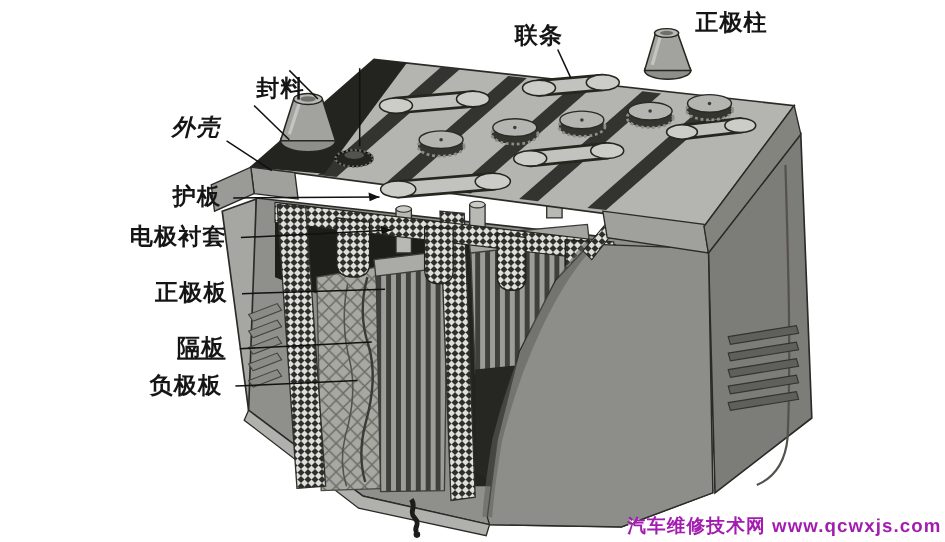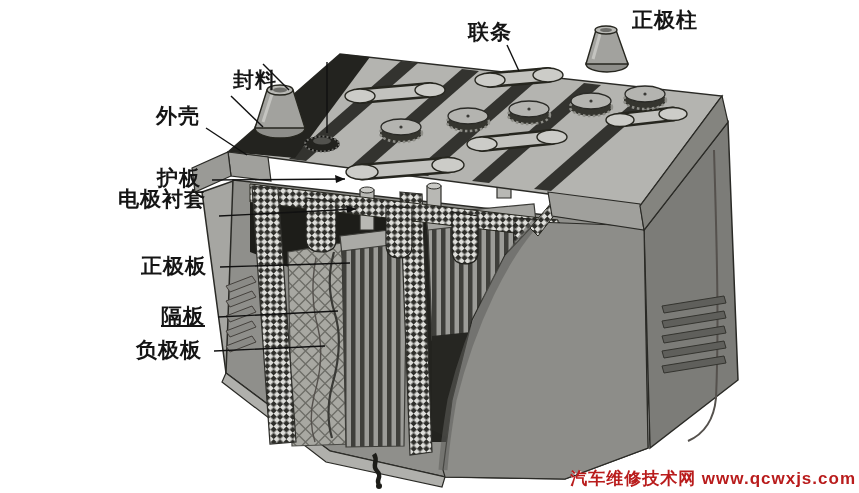--- a/index.html
+++ b/index.html
@@ -9,21 +9,21 @@
   }
   .stage svg{position:absolute;left:0;top:0;}
   .lbl{
     position:absolute;font-weight:bold;font-size:21px;line-height:1.1;
     color:#151515;letter-spacing:1px;white-space:nowrap;
   }
   .wm{
     position:absolute;right:3px;bottom:3px;
     font-family:"Liberation Sans","DejaVu Sans",sans-serif;
     font-weight:bold;font-size:17px;letter-spacing:1px;
-    color:#b91c1c;text-shadow:1px 1px 0 #ffffff;
+    color:#a21caf;text-shadow:1px 1px 0 #ffffff;
   }
 </style>
 </head>
 <body>
 
 <div class="stage">
 
   <svg width="859" height="493" viewBox="0 0 859 493">
     <defs>
       <pattern id="check" width="9" height="9" patternUnits="userSpaceOnUse" patternTransform="rotate(45)">
@@ -234,21 +234,21 @@
       <line x1="218" y1="317" x2="338" y2="311"></line>
       <line x1="214" y1="351" x2="325" y2="346"></line>
       <polygon points="356,209 346,205 347,213" fill="#111111" stroke="none"></polygon>
       <polygon points="345,179 335,175 336,183" fill="#111111" stroke="none"></polygon>
     </g>
   </svg>
 
   <div class="lbl" style="left:468px;top:21px;text-align:right;">联条</div>
   <div class="lbl" style="left:632px;top:9px;text-align:center;">正极柱</div>
   <div class="lbl" style="left:188px;top:69px;margin-left:45px;">封料</div>
-  <div class="lbl" style="left:156px;top:105px;">外壳</div>
+  <div class="lbl" style="left:156px;top:105px;font-style:italic;">外壳</div>
   <div class="lbl" style="left:157px;top:167px;text-align:center;">护板</div>
-  <div class="lbl" style="left:118px;top:188px;">电极衬套</div>
+  <div class="lbl" style="left:118px;top:204px;">电极衬套</div>
   <div class="lbl" style="left:141px;top:255px;">正极板</div>
   <div class="lbl" style="left:161px;top:305px;text-decoration:underline;">隔板</div>
   <div class="lbl" style="left:136px;top:339px;">负极板</div>
 
   <div class="wm">汽车维修技术网 www.qcwxjs.com</div>
 </div>
 
 </body></html>

